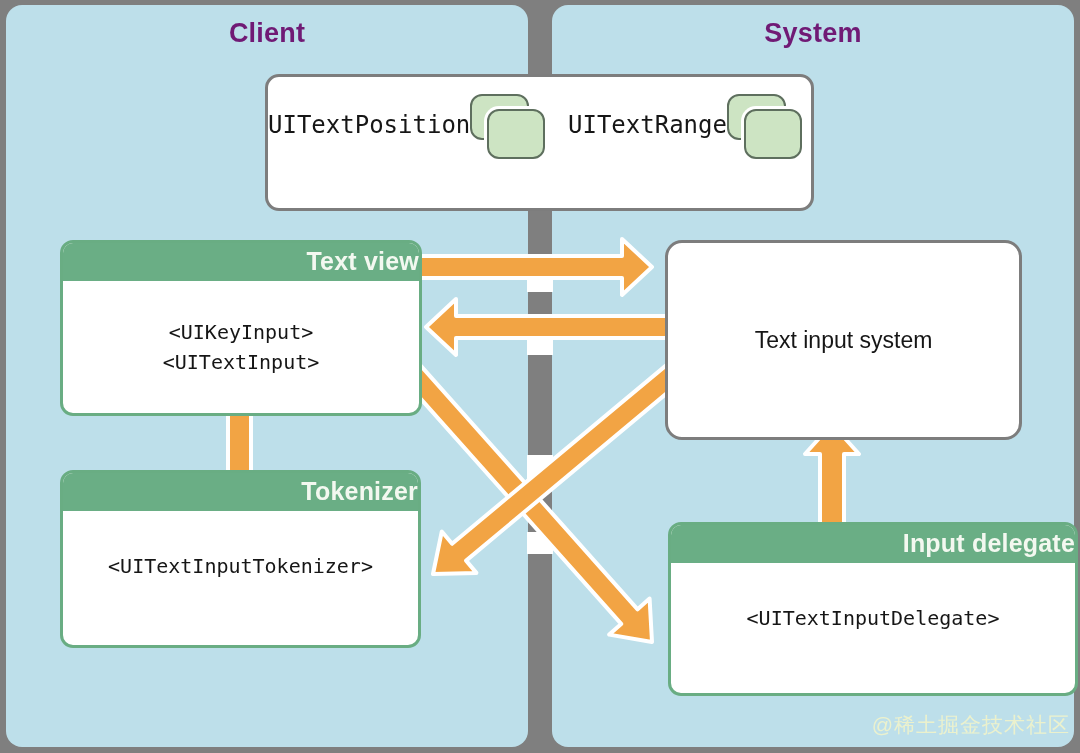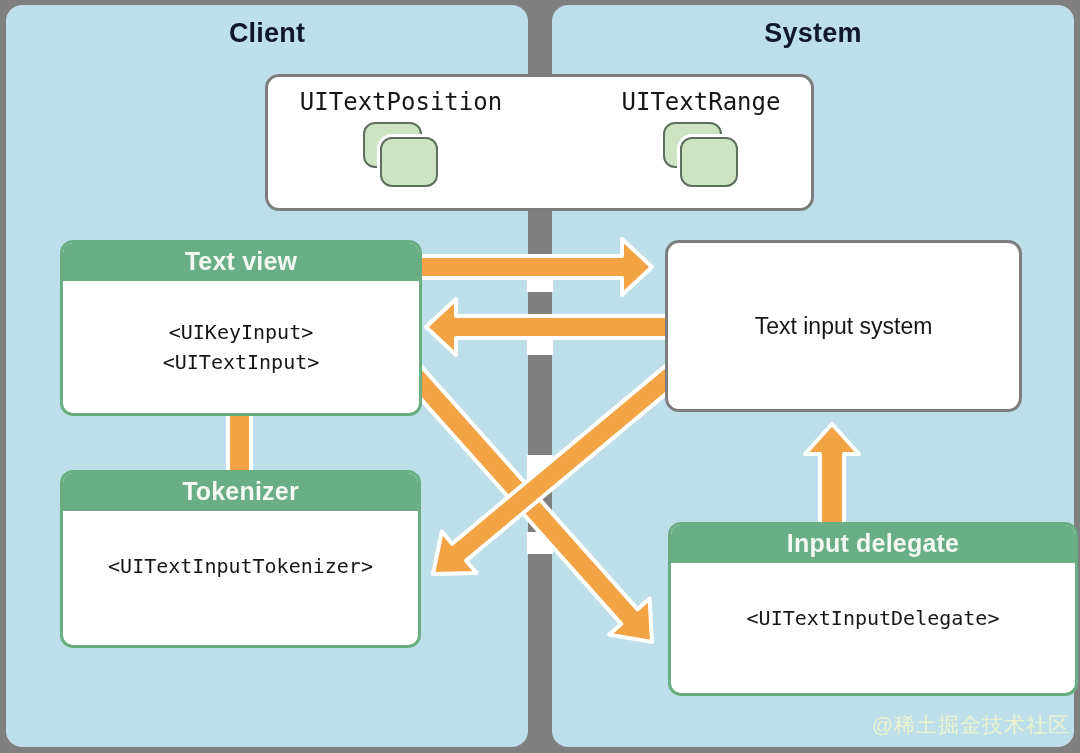--- a/index.html
+++ b/index.html
@@ -3,52 +3,52 @@
 <meta charset="utf-8">
 <style>
   html,body{margin:0;padding:0;}
   body{width:1080px;height:753px;font-family:"Liberation Sans",sans-serif;}
   .stage{position:relative;width:1080px;height:753px;background:#7f7f7f;overflow:hidden;}
 
   .panel{position:absolute;top:5px;height:742px;background:#BDDFEA;border-radius:16px;}
   .panel.client{left:6px;width:522px;}
   .panel.system{left:552px;width:522px;}
   .panel-title{position:absolute;top:13px;left:0;width:100%;text-align:center;
-    font-size:27px;font-weight:bold;color:#0f172a;letter-spacing:.2px;}
+    font-size:27px;font-weight:bold;color:#701a75;letter-spacing:.2px;}
 
   svg.arrows{position:absolute;left:0;top:0;width:1080px;height:753px;}
   .arrow{fill:#F2A444;stroke:#ffffff;stroke-width:4;stroke-linejoin:round;}
   .notch{fill:#ffffff;}
 
   .box{position:absolute;background:#ffffff;box-sizing:border-box;}
   .gray-box{border:3px solid #7d7d7d;border-radius:14px;}
 
   .classes-box{left:265px;top:74px;width:549px;height:137px;}
-  .class-item{position:absolute;top:11px;display:flex;flex-direction:column;align-items:center;}
+  .class-item{position:absolute;top:11px;display:flex;flex-direction:row;align-items:center;}
   .class-item.pos{left:0;width:266px;}
   .class-item.rng{left:300px;width:266px;}
   .class-label{font-family:"DejaVu Sans Mono",monospace;font-size:24px;color:#161616;white-space:pre;}
   .stack-icon{position:relative;width:76px;height:68px;margin-top:6px;}
   .sq{position:absolute;background:#CDE4C3;border:2px solid #5e6f5e;border-radius:12px;box-sizing:border-box;}
   .sq.back{left:0;top:0;width:59px;height:46px;}
   .sq.front{left:17px;top:15px;width:58px;height:50px;box-shadow:0 0 0 3px #ffffff;}
 
   .green-box{border:3px solid #69ad83;border-radius:13px;overflow:hidden;display:flex;flex-direction:column;}
   .green-header{height:38px;flex:0 0 38px;background:#6aae85;color:#f3f8f0;font-weight:bold;
-    font-size:25px;text-align:center;line-height:37px;letter-spacing:.2px;}
+    font-size:25px;text-align:right;line-height:37px;letter-spacing:.2px;}
   .green-body{flex:1;display:flex;flex-direction:column;align-items:center;justify-content:center;
     font-family:"DejaVu Sans Mono",monospace;font-size:20px;line-height:30px;color:#161616;white-space:pre;}
 
   .text-view{left:60px;top:240px;width:362px;height:176px;}
   .tokenizer{left:60px;top:470px;width:361px;height:178px;}
   .tokenizer .green-body{padding-bottom:24px;text-align:center;}
   .input-delegate{left:668px;top:522px;width:410px;height:174px;}
   .input-delegate .green-body{padding-bottom:20px;}
 
-  .tis-box{left:665px;top:240px;width:357px;height:172px;display:flex;align-items:center;justify-content:center;}
+  .tis-box{left:665px;top:240px;width:357px;height:200px;display:flex;align-items:center;justify-content:center;border-radius:17px;}
   .tis-label{font-size:23px;color:#161616;}
 
   .watermark{position:absolute;right:10px;top:711px;font-size:21px;color:#fef9c3;opacity:.72;letter-spacing:1px;}
 </style>
 </head>
 <body>
 
 <div class="stage">
 
   <div class="panel client">

